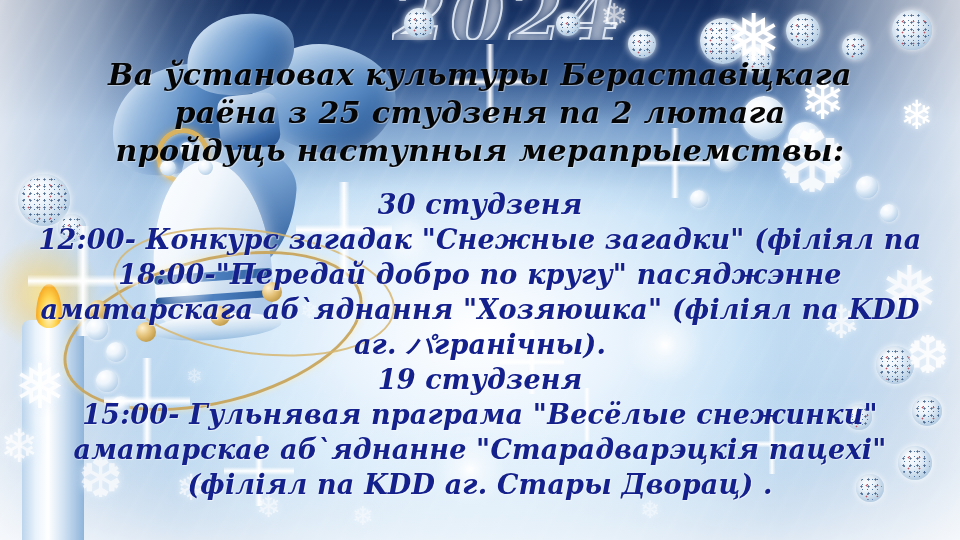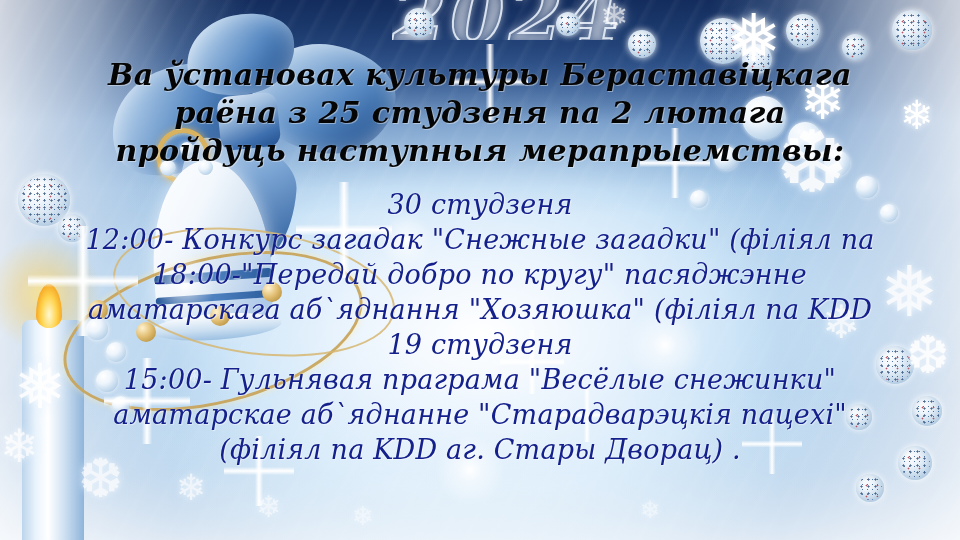--- a/index.html
+++ b/index.html
@@ -255,21 +255,21 @@
     white-space: nowrap;
   }
   .body-block {
     position: absolute;
     left: 50%;
     transform: translateX(-50%);
     width: 900px;
     top: 187px;
     font-family: "DejaVu Serif", serif;
     font-style: italic;
-    font-weight: 400;
+    font-weight: 700;
     font-size: 27px;
     line-height: 35px;
     color: #14218c;
     letter-spacing: .2px;
     text-shadow:
       0 0 2px rgba(255,255,255,.55),
       1px 1px 1px rgba(255,255,255,.45);
   }
   .body-block .bl {
     display: block;
@@ -387,20 +387,21 @@
       <span class="hl">Ва ўстановах культуры Бераставіцкага</span>
       <span class="hl">раёна з 25 студзеня па 2 лютага</span>
       <span class="hl">пройдуць наступныя мерапрыемствы:</span>
     </div>
 
     <div class="body-block">
       <span class="bl">30 студзеня</span>
       <span class="bl">12:00- Конкурс загадак "Снежные загадки" (філіял па</span>
       <span class="bl">18:00-"Передай добро по кругу"  пасяджэнне</span>
       <span class="bl">аматарскага аб`яднання "Хозяюшка" (філіял па KDD</span>
+      <span class="bl">аг. パгранічны).</span>
       <span class="bl">19 студзеня</span>
       <span class="bl">15:00- Гульнявая праграма "Весёлые снежинки"</span>
       <span class="bl">аматарскае аб`яднанне "Старадварэцкія пацехі"</span>
       <span class="bl">(філіял па KDD аг. Стары Дворац) .</span>
     </div>
 
   </div>
 </div>
 
 </body></html>

